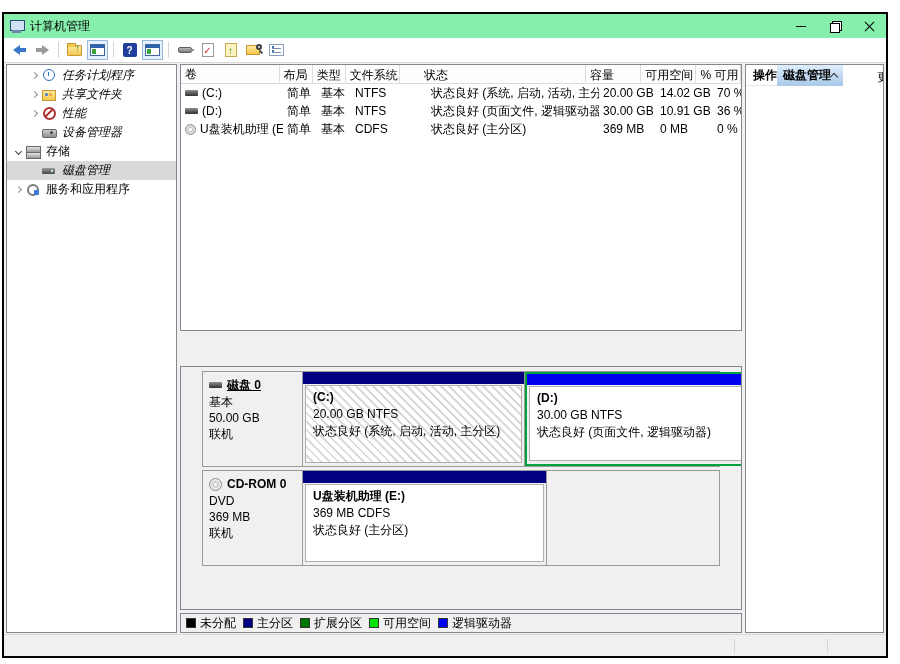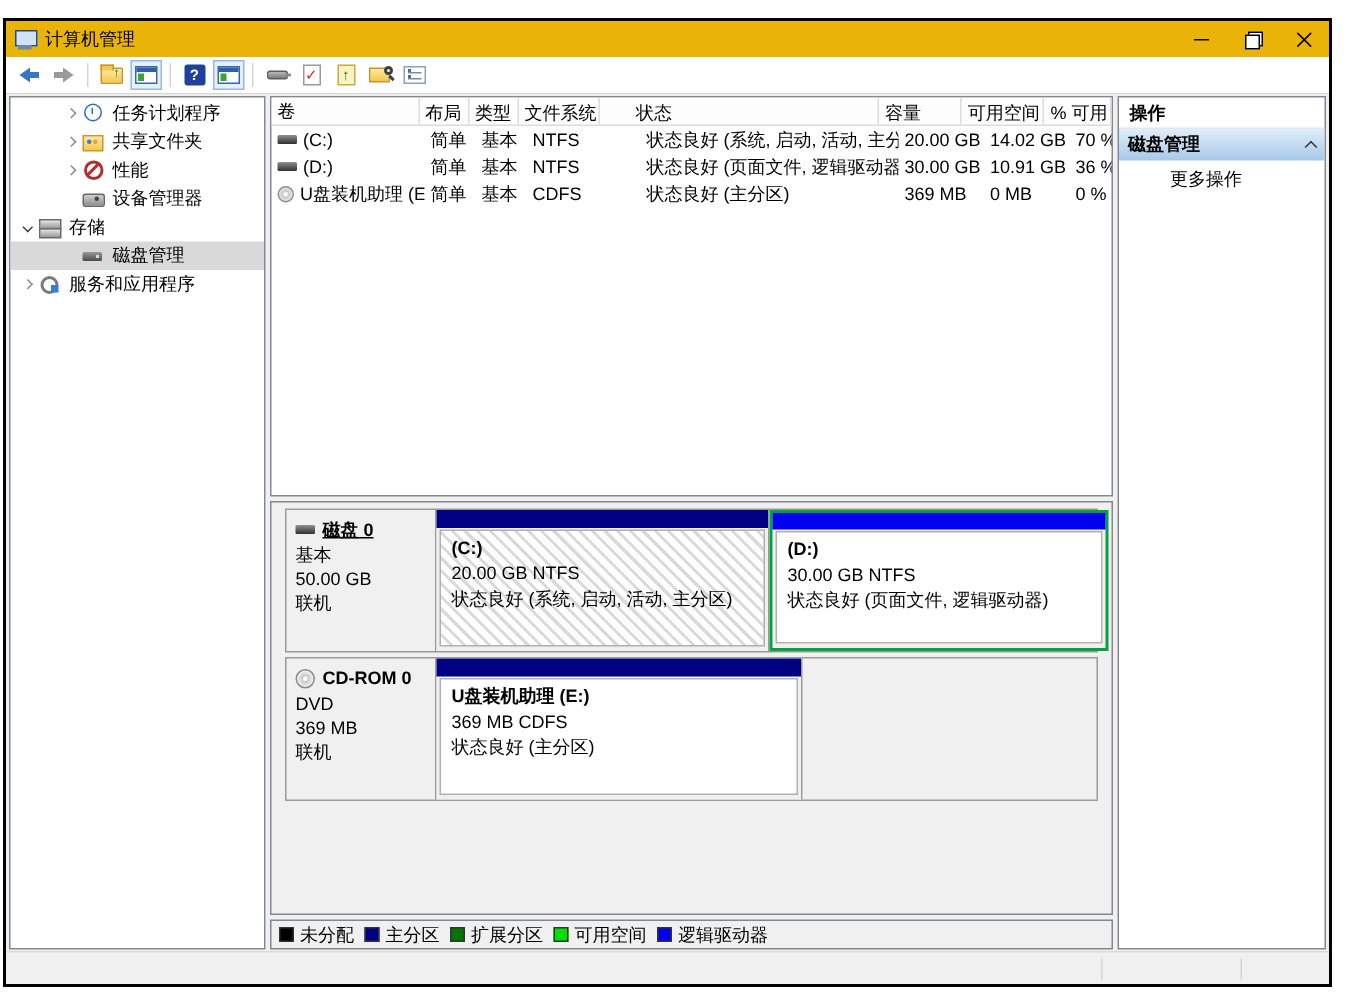--- a/index.html
+++ b/index.html
@@ -2,21 +2,21 @@
 <html><head>
 <meta charset="utf-8">
 <style>
   * { box-sizing: border-box; margin: 0; padding: 0; }
   html,body { width: 900px; height: 664px; background: #fff; overflow: hidden;
     font-family: "Liberation Sans", "DejaVu Sans", sans-serif; font-size: 12px; color: #000; }
   .window { position: absolute; left: 2px; top: 12px; width: 886px; height: 646px;
     border: 2px solid #000; background: #f0f0f0; display: flex; flex-direction: column; }
 
   
-  .titlebar { height: 24px; background: #eab308; display: flex; align-items: center; padding-left: 6px; flex: none; }
+  .titlebar { height: 24px; background: #86efac; display: flex; align-items: center; padding-left: 6px; flex: none; }
   .app-icon { width: 15px; height: 13px; position: relative; margin-right: 5px; flex: none; }
   .app-icon::before { content:""; position:absolute; left:0; top:0; width:13px; height:9px; background:#cfe3f5; border:1px solid #274a7e; }
   .app-icon::after { content:""; position:absolute; left:2px; top:10px; width:9px; height:3px; background:#6e87a8; }
   .title-text { flex: 1; }
   .win-btn { width: 34px; height: 24px; display: flex; align-items: center; justify-content: center; flex: none; }
   .min-glyph { width: 10px; height: 1px; background: #000; }
   .restore-glyph { width: 10px; height: 10px; position: relative; }
   .restore-glyph::before { content:""; position:absolute; left:2px; top:0; width:8px; height:8px; border:1px solid #000; background:#fff; }
   .restore-glyph::after { content:""; position:absolute; left:0; top:2px; width:8px; height:8px; border:1px solid #000; background:#fff; }
   .close-glyph { width: 11px; height: 11px; position: relative; }
@@ -63,21 +63,21 @@
 
   
   .main { flex: 1; display: flex; background: #f0f0f0; padding: 1px 2px; gap: 3px; overflow: hidden; }
   .panel { border: 1px solid #828790; background: #fff; }
 
   
   .tree-panel { width: 171px; flex: none; overflow: hidden; padding-top: 1px; }
   .tree-row { height: 19px; display: flex; align-items: center; white-space: nowrap; overflow: hidden; }
   .tree-row.selected { background: #d9d9d9; }
   .indent-0 { padding-left: 3px; }
-  .indent-1 { padding-left: 32px; }
+  .indent-1 { padding-left: 19px; font-style: italic; }
   .chev { width: 16px; height: 16px; display: flex; align-items: center; justify-content: center; flex: none; }
   .chev i { display: block; width: 5px; height: 5px; border-right: 1px solid #8a8a8a; border-bottom: 1px solid #8a8a8a; }
   .chev.collapsed i { transform: rotate(-45deg); }
   .chev.expanded i { border-color: #3c3c3c; transform: rotate(45deg); }
   .chev-spacer { width: 16px; flex: none; }
   .ti { width: 15px; height: 13px; position: relative; display: inline-block; margin-right: 5px; flex: none; }
   .ti-computer::before { content:""; position:absolute; left:1px; top:0; width:11px; height:8px; background:#cfe3f5; border:1px solid #274a7e; }
   .ti-computer::after { content:""; position:absolute; left:3px; top:9px; width:8px; height:3px; background:#6e87a8; }
   .ti-tools::before { content:""; position:absolute; left:1px; top:5px; width:11px; height:3px; background:#d9a441; transform:rotate(45deg); }
   .ti-tools::after { content:""; position:absolute; left:1px; top:5px; width:11px; height:3px; background:#8a8a8a; transform:rotate(-45deg); }
@@ -108,21 +108,21 @@
   .vt-row { display: flex; height: 18px; align-items: center; }
   .vt-cell { padding: 1px 4px; white-space: nowrap; overflow: hidden; flex: none; }
   .c-vol { width: 102px; display: flex; align-items: center; gap: 4px; }
   .c-layout { width: 34px; } .c-type { width: 34px; } .c-fs { width: 56px; }
   .c-status { width: 172px; margin-left: 20px; } .c-cap { width: 57px; } .c-free { width: 57px; } .c-pct { width: 46px; }
   .drive-ico { width: 13px; height: 6px; background: linear-gradient(#909090,#303030); border-radius: 1px; flex: none; }
   .disc-ico { width: 11px; height: 11px; border-radius: 50%; border: 1px solid #8a8a8a; flex: none;
     background: radial-gradient(circle at 50% 50%, #fff 0 1px, #c9c9c9 2px, #ededed 5px); }
 
   
-  .graph { flex: 1; background: #f0f0f0; padding: 4px 9px; overflow: hidden; }
+  .graph { flex: 1; background: #f0f0f0; padding: 4px 21px; overflow: hidden; margin-top: 32px; }
   .disk-row { height: 96px; display: flex; border: 1px solid #9a9a9a; background: #f0f0f0; margin-bottom: 3px; }
   .disk-label { width: 100px; flex: none; border-right: 1px solid #9a9a9a; padding: 5px 4px 0 6px; line-height: 16px; }
   .disk-name-line { display: flex; align-items: center; gap: 5px; font-weight: bold; margin-bottom: 1px; }
   .disk-name-line .name { text-decoration: underline; }
   .part { flex: none; display: flex; flex-direction: column; border-right: 1px solid #9a9a9a; background: #f0f0f0; }
   .part-strip { height: 12px; flex: none; }
   .part-body { flex: 1; margin: 1px 2px 3px 2px; border: 1px solid #b0b0b0; background: #fff; padding: 3px 7px; line-height: 17px; white-space: nowrap; overflow: hidden; }
   .part-body .pname { font-weight: bold; }
   .hatched { background: repeating-linear-gradient(45deg, #ffffff 0px, #ffffff 4px, #dadada 4px, #dadada 6px); }
   .part-extended { border: 2px solid #00a33c; border-right-width: 2px; }
@@ -130,21 +130,21 @@
   .row-filler { flex: 1; }
   .cd-ico { width: 13px; height: 13px; border-radius: 50%; border: 1px solid #8a8a8a; flex: none;
     background: radial-gradient(circle at 50% 50%, #fff 0 1px, #c9c9c9 2px, #ededed 5px); }
 
   
   .legend { height: 20px; flex: none; border: 1px solid #828790; background: #f0f0f0; display: flex; align-items: center; padding-left: 5px; gap: 7px; }
   .legend-item { display: flex; align-items: center; gap: 4px; }
   .legend-swatch { width: 10px; height: 10px; border: 1px solid #333; }
 
   
-  .actions-panel { flex: 1; display: flex; flex-direction: column; overflow: hidden; }
+  .actions-panel { flex: 1; display: flex; flex-direction: row; overflow: hidden; }
   .actions-header { height: 21px; line-height: 21px; padding-left: 7px; font-weight: bold; border-bottom: 1px solid #e6e6e6; flex: none; }
   .action-selected { height: 21px; background: linear-gradient(#dfeefb, #a8c8e8); display: flex; align-items: center; padding: 0 6px; font-weight: bold; flex: none; }
   .action-selected .label { flex: 1; }
   .chev-up { width: 6px; height: 6px; border-left: 1px solid #333; border-top: 1px solid #333; transform: rotate(45deg); margin-top: 3px; }
   .action-more { height: 24px; display: flex; align-items: center; padding-left: 34px; flex: none; }
 
   
   .statusbar { height: 22px; flex: none; background: #f0f0f0; border-top: 1px solid #d9d9d9; display: flex; align-items: center; }
   .sb-sep { width: 1px; height: 14px; background: #d5d5d5; }
   .sb-main { flex: 1; } .sb-a { width: 92px; } .sb-b { width: 58px; }

